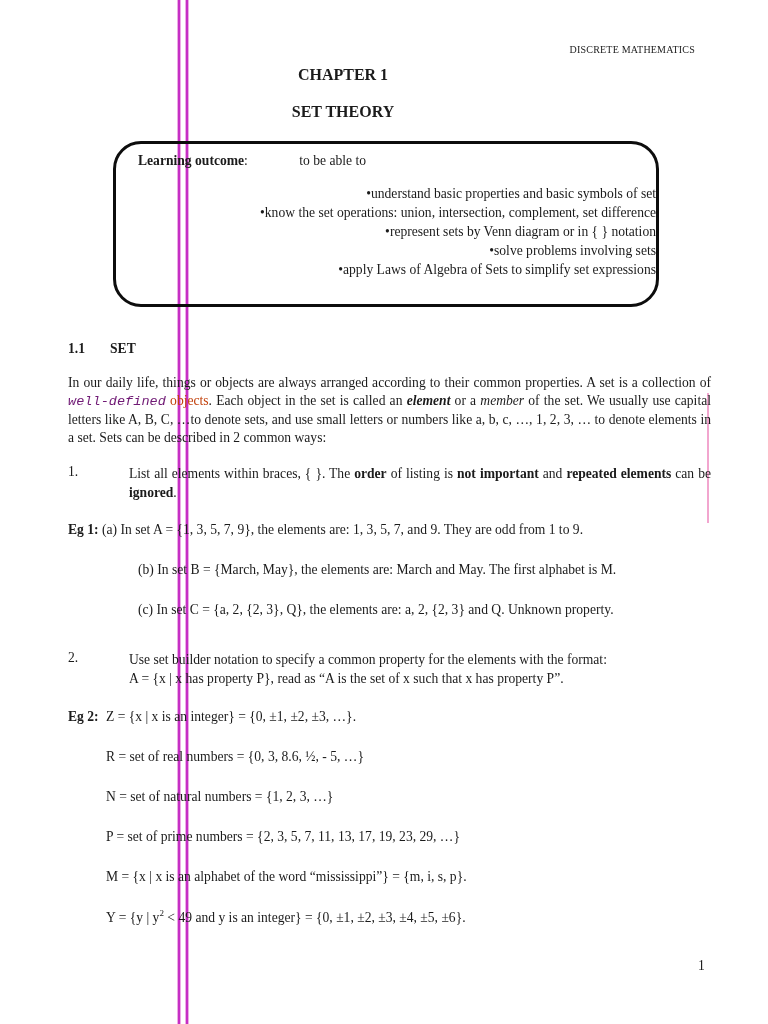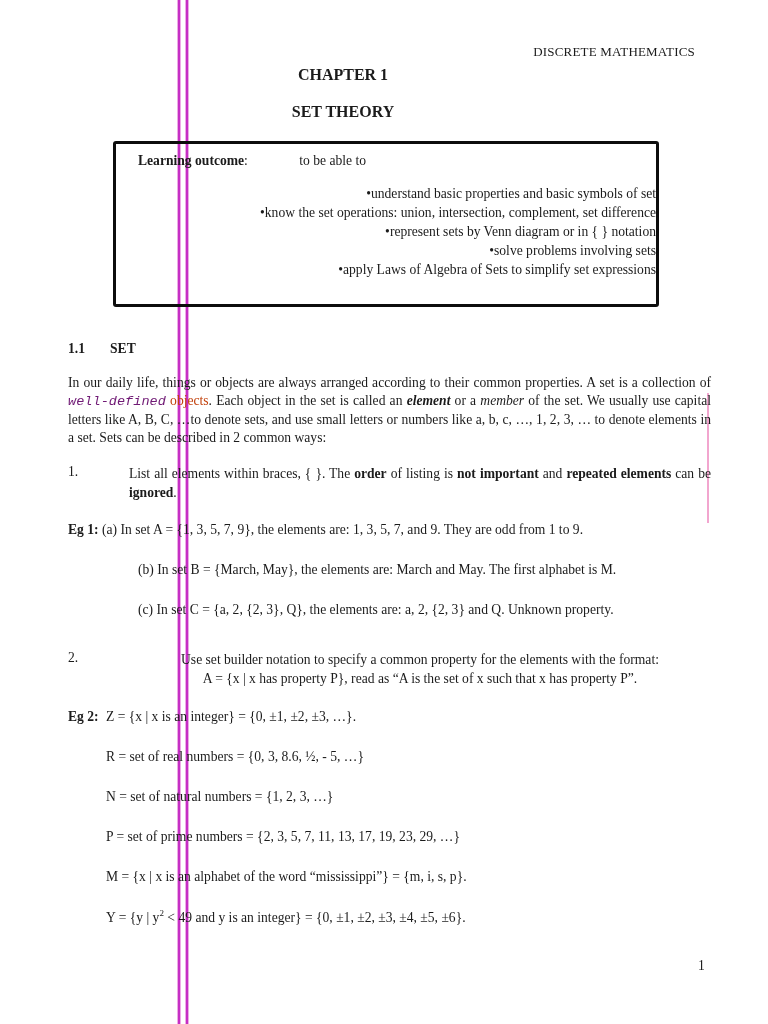--- a/index.html
+++ b/index.html
@@ -14,43 +14,43 @@
   .red{color:#c2410c;margin-top:44px;}
   .redit{color:#701a75;font-style:italic;font-family:Liberation Mono, monospace;}
 
   
   .vline{position:absolute;top:0;bottom:0;width:2px;background:#c52fc5;
          border-left:1px solid #edaae6;border-right:1px solid #edaae6;}
   .vline-1{left:177px;}
   .vline-2{left:185px;}
   .pink-line{position:absolute;left:707px;top:393px;height:130px;width:2px;background:#f2a6cf;}
 
-  .course{top:44px;right:73px;font-size:13px;letter-spacing:.2px;}
+  .course{top:44px;right:73px;font-size:10px;letter-spacing:.2px;}
   .heading{left:0;width:686px;text-align:center;font-weight:bold;font-size:16px;}
   .chapter{top:66px;}
   .doc-title{top:103px;}
 
-  .lbox{left:113px;top:141px;width:540px;height:160px;border:3px solid #0d0d0d;border-radius:3px;}
+  .lbox{left:113px;top:141px;width:540px;height:160px;border:3px solid #0d0d0d;border-radius:28px;}
   .lbox-head{margin:9px 0 0 22px;}
   .lbox-head .intro{margin-left:48px;}
   .lbox-bullets{margin:15px 0 0 29px;text-align:right;}
   .bullet-row{line-height:19px;}
   .bullet-marker{display:inline-block;width:23px;}
 
   .sec{left:68px;top:341px;font-weight:bold;}
   .sec-num{display:inline-block;width:42px;}
 
   .para{left:68px;top:374px;width:643px;text-align:justify;line-height:18px;}
 
   .numitem{left:68px;top:464px;width:643px;display:flex;}
   .numitem .num{flex:none;width:20px;}
   .numitem .body{flex:1;text-align:justify;line-height:19px;margin-left:41px;}
   .numitem2{top:650px;}
   .numitem2 .body{text-align:left;}
-  .numitem2 .body div{line-height:19px;text-align:center;}
+  .numitem2 .body div{line-height:19px;}
 
   .egline{white-space:nowrap;}
   .eg1a{left:68px;top:522px;}
   .eg1a .eg-label{display:inline-block;width:34px;}
   .eg1b{left:138px;top:562px;}
   .eg1c{left:138px;top:602px;}
 
   .eg2-label{left:68px;top:709px;font-weight:bold;}
   .eg2-z{left:106px;top:709px;}
   .eg2-r{left:106px;top:749px;}

